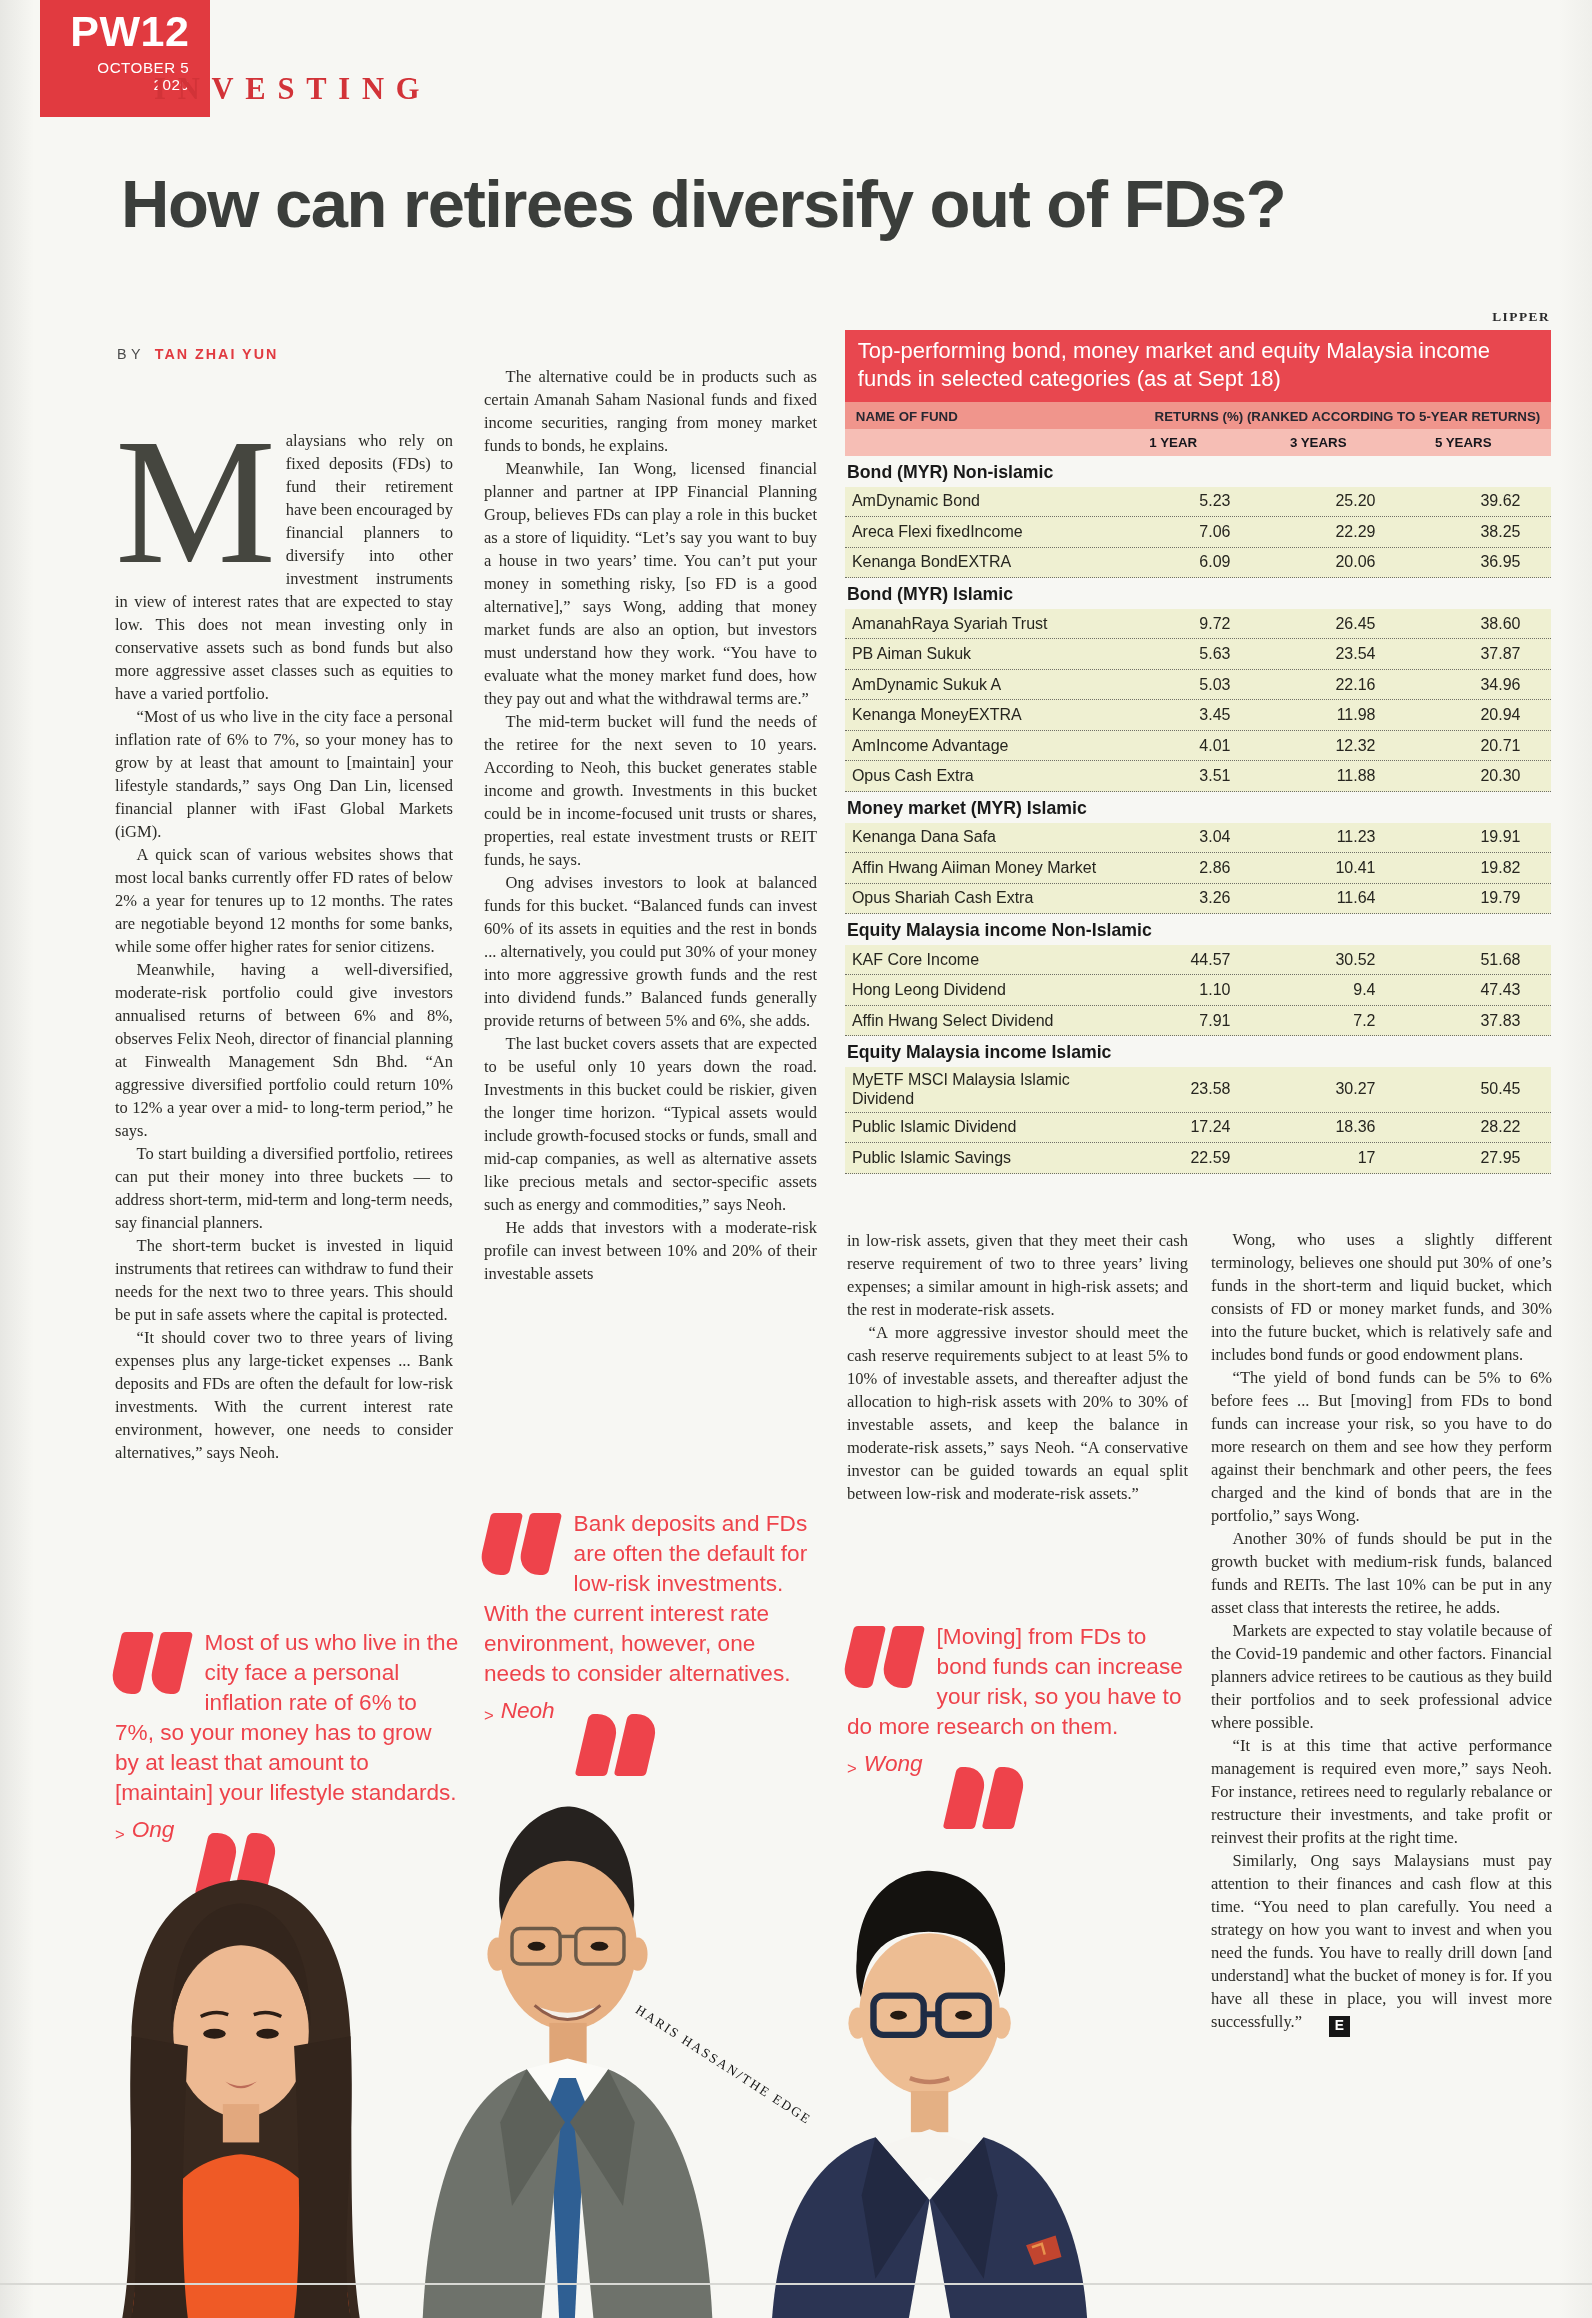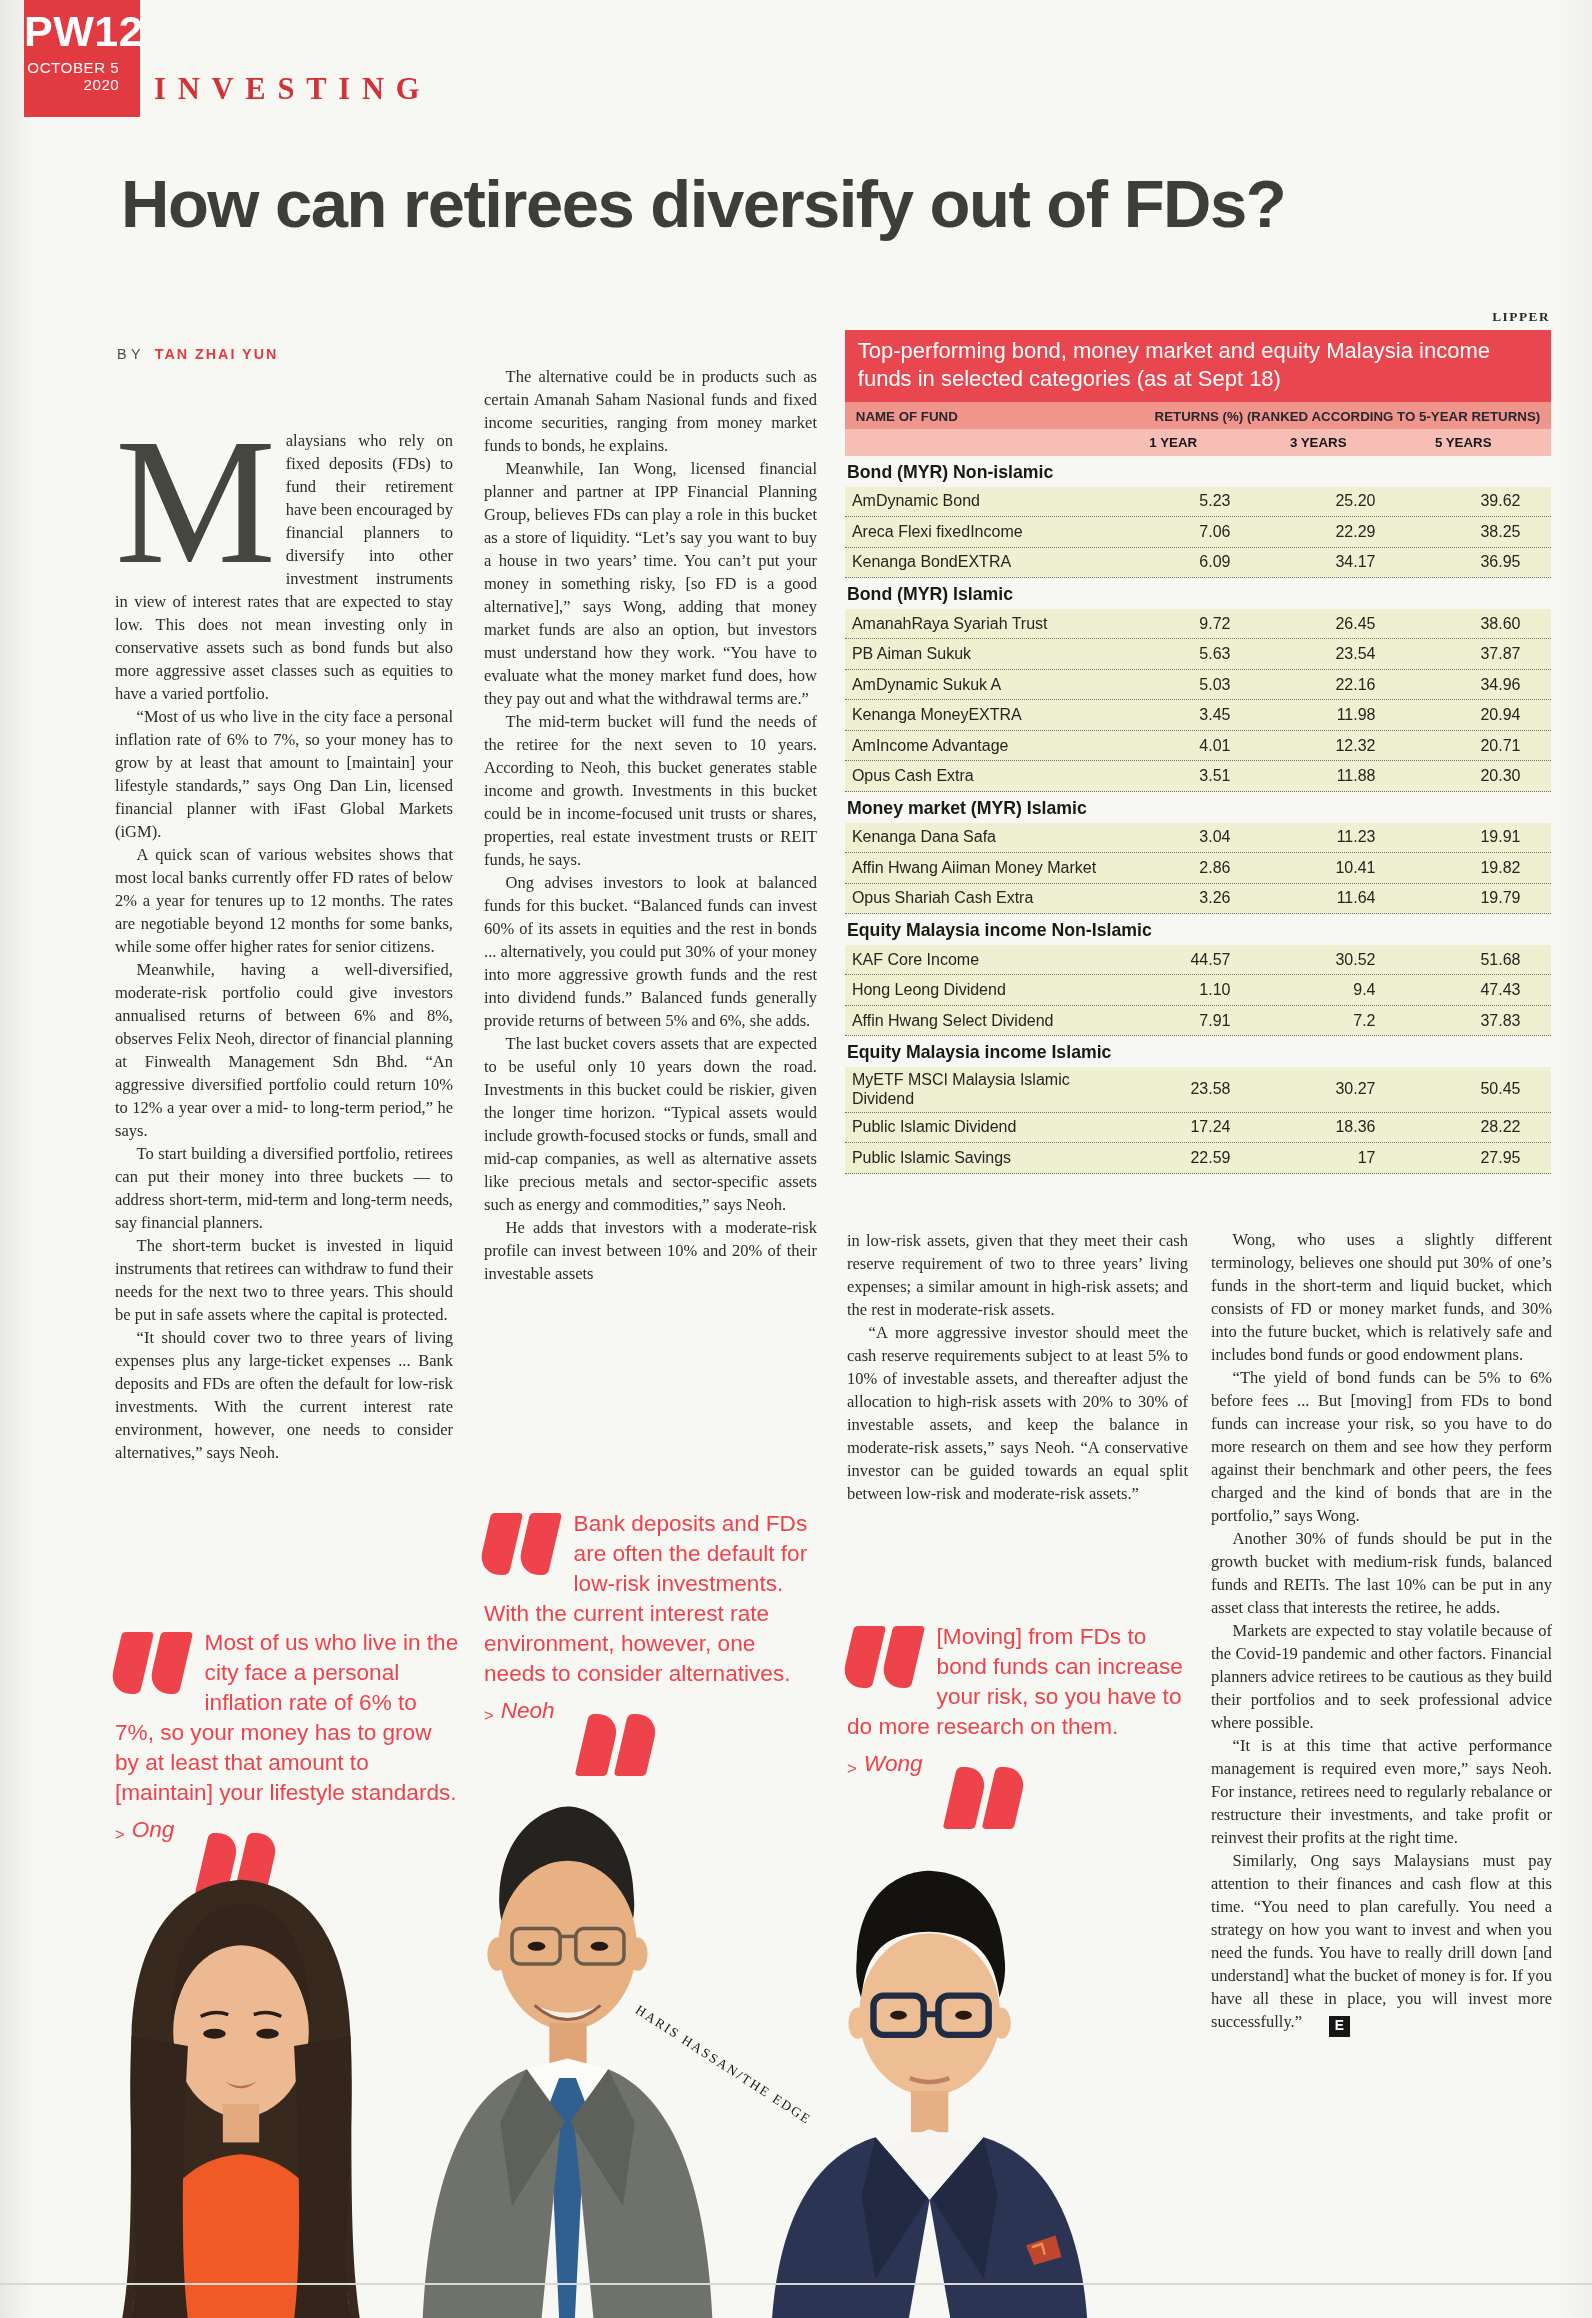--- a/index.html
+++ b/index.html
@@ -1,20 +1,20 @@
 <!DOCTYPE html>
 <html style="font-size:7.9px"><head>
 <meta charset="utf-8">
 <style>
   html,body{margin:0;padding:0;background:#8a8a88;}
   .page{position:relative;width:1592px;height:2319px;background:#f7f7f3;overflow:hidden;
         font-family:"Liberation Serif",serif;
         background-image:linear-gradient(90deg,#e7e7e3 0px,#f7f7f3 34px,#f7f7f3 1559px,#efefeb 1592px);}
   
-  .masthead{position:absolute;left:24px;top:0;width:116px;height:117px;background:#e13a40;color:#fff;
+  .masthead{position:absolute;left:40px;top:0;width:170px;height:117px;background:#e13a40;color:#fff;
         font-family:"Liberation Sans",sans-serif;text-align:right;padding:7.9px 20.7px 0 0;box-sizing:border-box;}
   .masthead .pw{font-size:43px;font-weight:700;line-height:46px;letter-spacing:0.5px;}
   .masthead .d1{font-size:15.2px;margin-top:4.9px;letter-spacing:0.5px;}
   .masthead .d2{font-size:15.2px;letter-spacing:0.5px;}
   .section-title{position:absolute;left:154px;top:41px;font-family:"Liberation Serif",serif;font-weight:700;
         font-size:30.5px;letter-spacing:11.8px;color:#d23338;margin-top:31px;}
   .headline{position:absolute;left:121px;top:165px;width:1446px;margin:0;font-family:"Liberation Sans",sans-serif;
         font-weight:700;font-size:67px;letter-spacing:-1.5px;color:#3b3e3b;}
   .byline{position:absolute;left:117px;top:346px;font-family:"Liberation Sans",sans-serif;font-size:14.3px;}
   .byline .by{color:#4c4c4c;letter-spacing:4.4px;}
@@ -140,21 +140,21 @@
         </div>
         <div class="t-row">
           <span class="t-name">Areca Flexi fixedIncome</span>
           <span class="t-val">7.06</span>
           <span class="t-val">22.29</span>
           <span class="t-val">38.25</span>
         </div>
         <div class="t-row">
           <span class="t-name">Kenanga BondEXTRA</span>
           <span class="t-val">6.09</span>
-          <span class="t-val">34.17</span>
+          <span class="t-val">20.06</span>
           <span class="t-val">36.95</span>
         </div>
         <div class="t-sec">Bond (MYR) Islamic</div>
         <div class="t-row">
           <span class="t-name">AmanahRaya Syariah Trust</span>
           <span class="t-val">9.72</span>
           <span class="t-val">26.45</span>
           <span class="t-val">38.60</span>
         </div>
         <div class="t-row">

